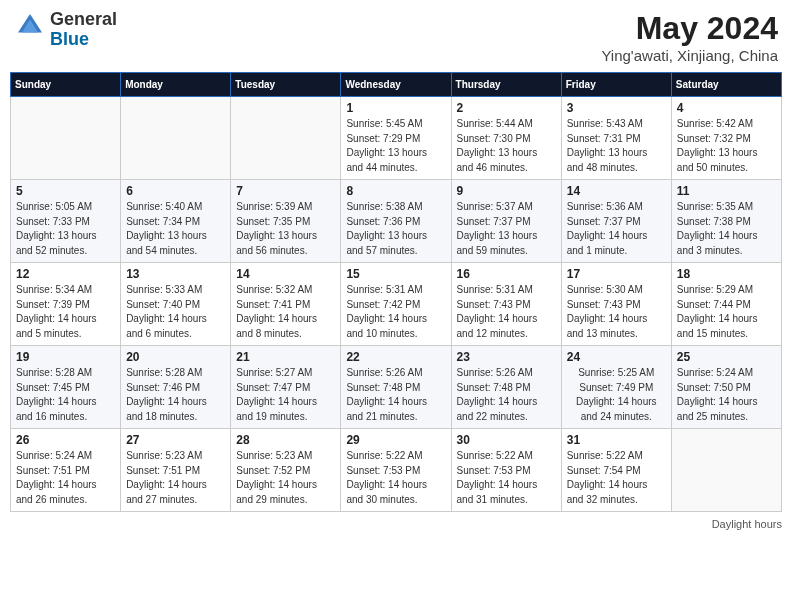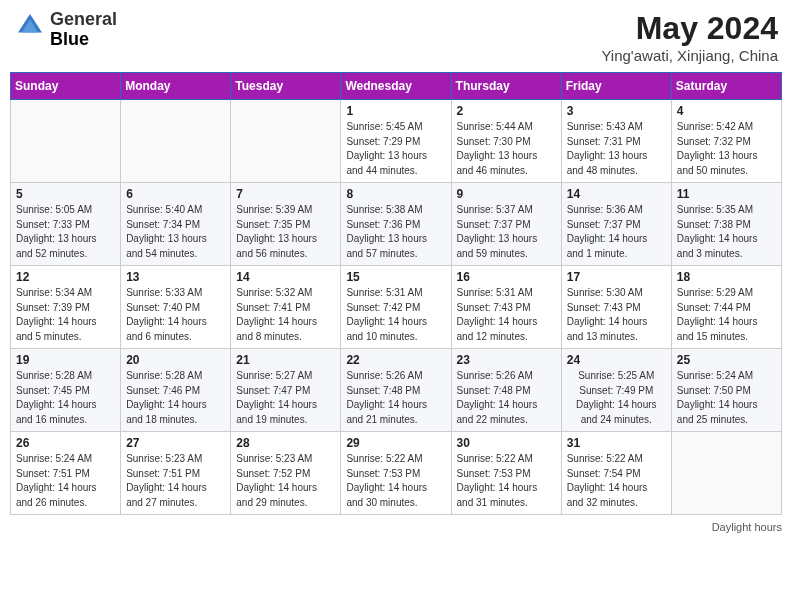--- a/index.html
+++ b/index.html
@@ -27,21 +27,21 @@
       line-height: 1.1;
     }
     .logo-general {
       font-size: 18px;
       font-weight: bold;
       color: #333;
     }
     .logo-blue {
       font-size: 18px;
       font-weight: bold;
-      color: #000000;
+      color: #0369a1;
     }
     .logo-icon {
       width: 32px;
       height: 32px;
     }
     .title-block {
       text-align: right;
     }
     .month-year {
       font-size: 32px;
@@ -51,23 +51,23 @@
     .location {
       font-size: 15px;
       color: #444;
     }
     table {
       width: 100%;
       border-collapse: collapse;
       table-layout: fixed;
     }
     th {
-      background-color: #a21caf;
+      background-color: #0f172a;
       color: #fff;
-      font-size: 12px;
+      font-size: 10px;
       font-weight: bold;
       padding: 6px 4px;
       text-align: left;
       border: 1px solid #2a6ab8;
     }
     td {
       border: 1px solid #ccc;
       vertical-align: top;
       padding: 4px 5px;
       font-size: 10.5px;

